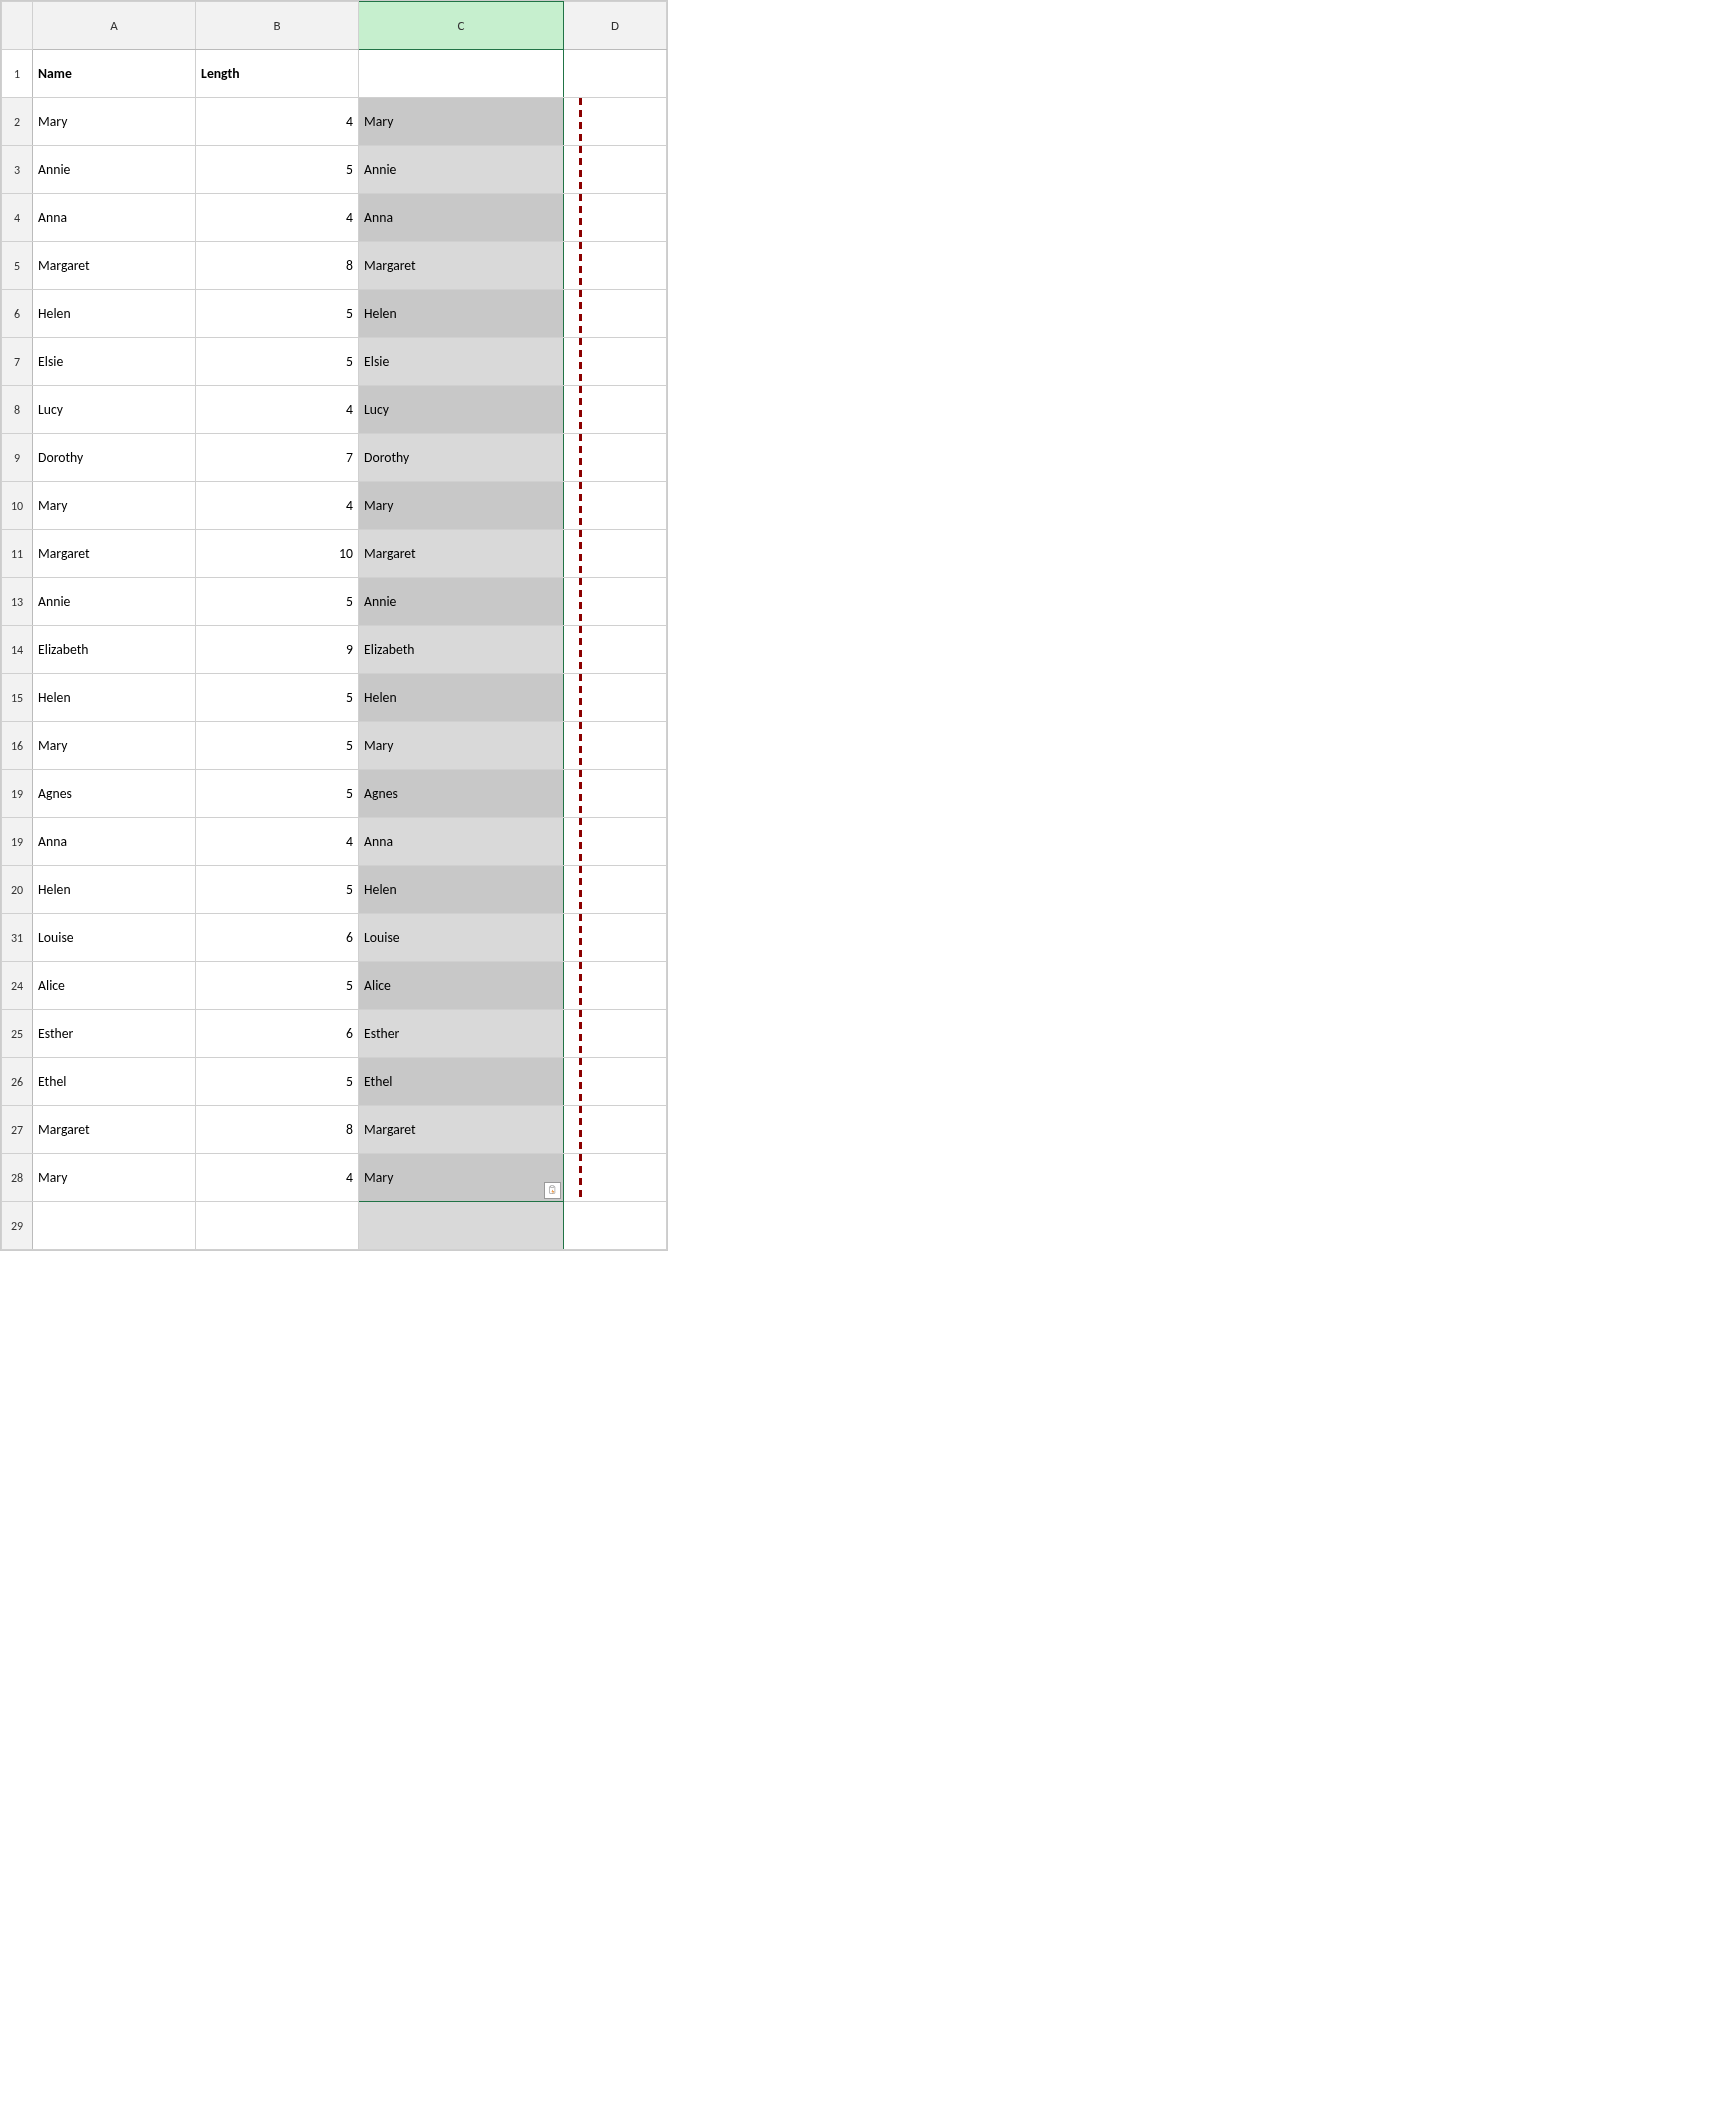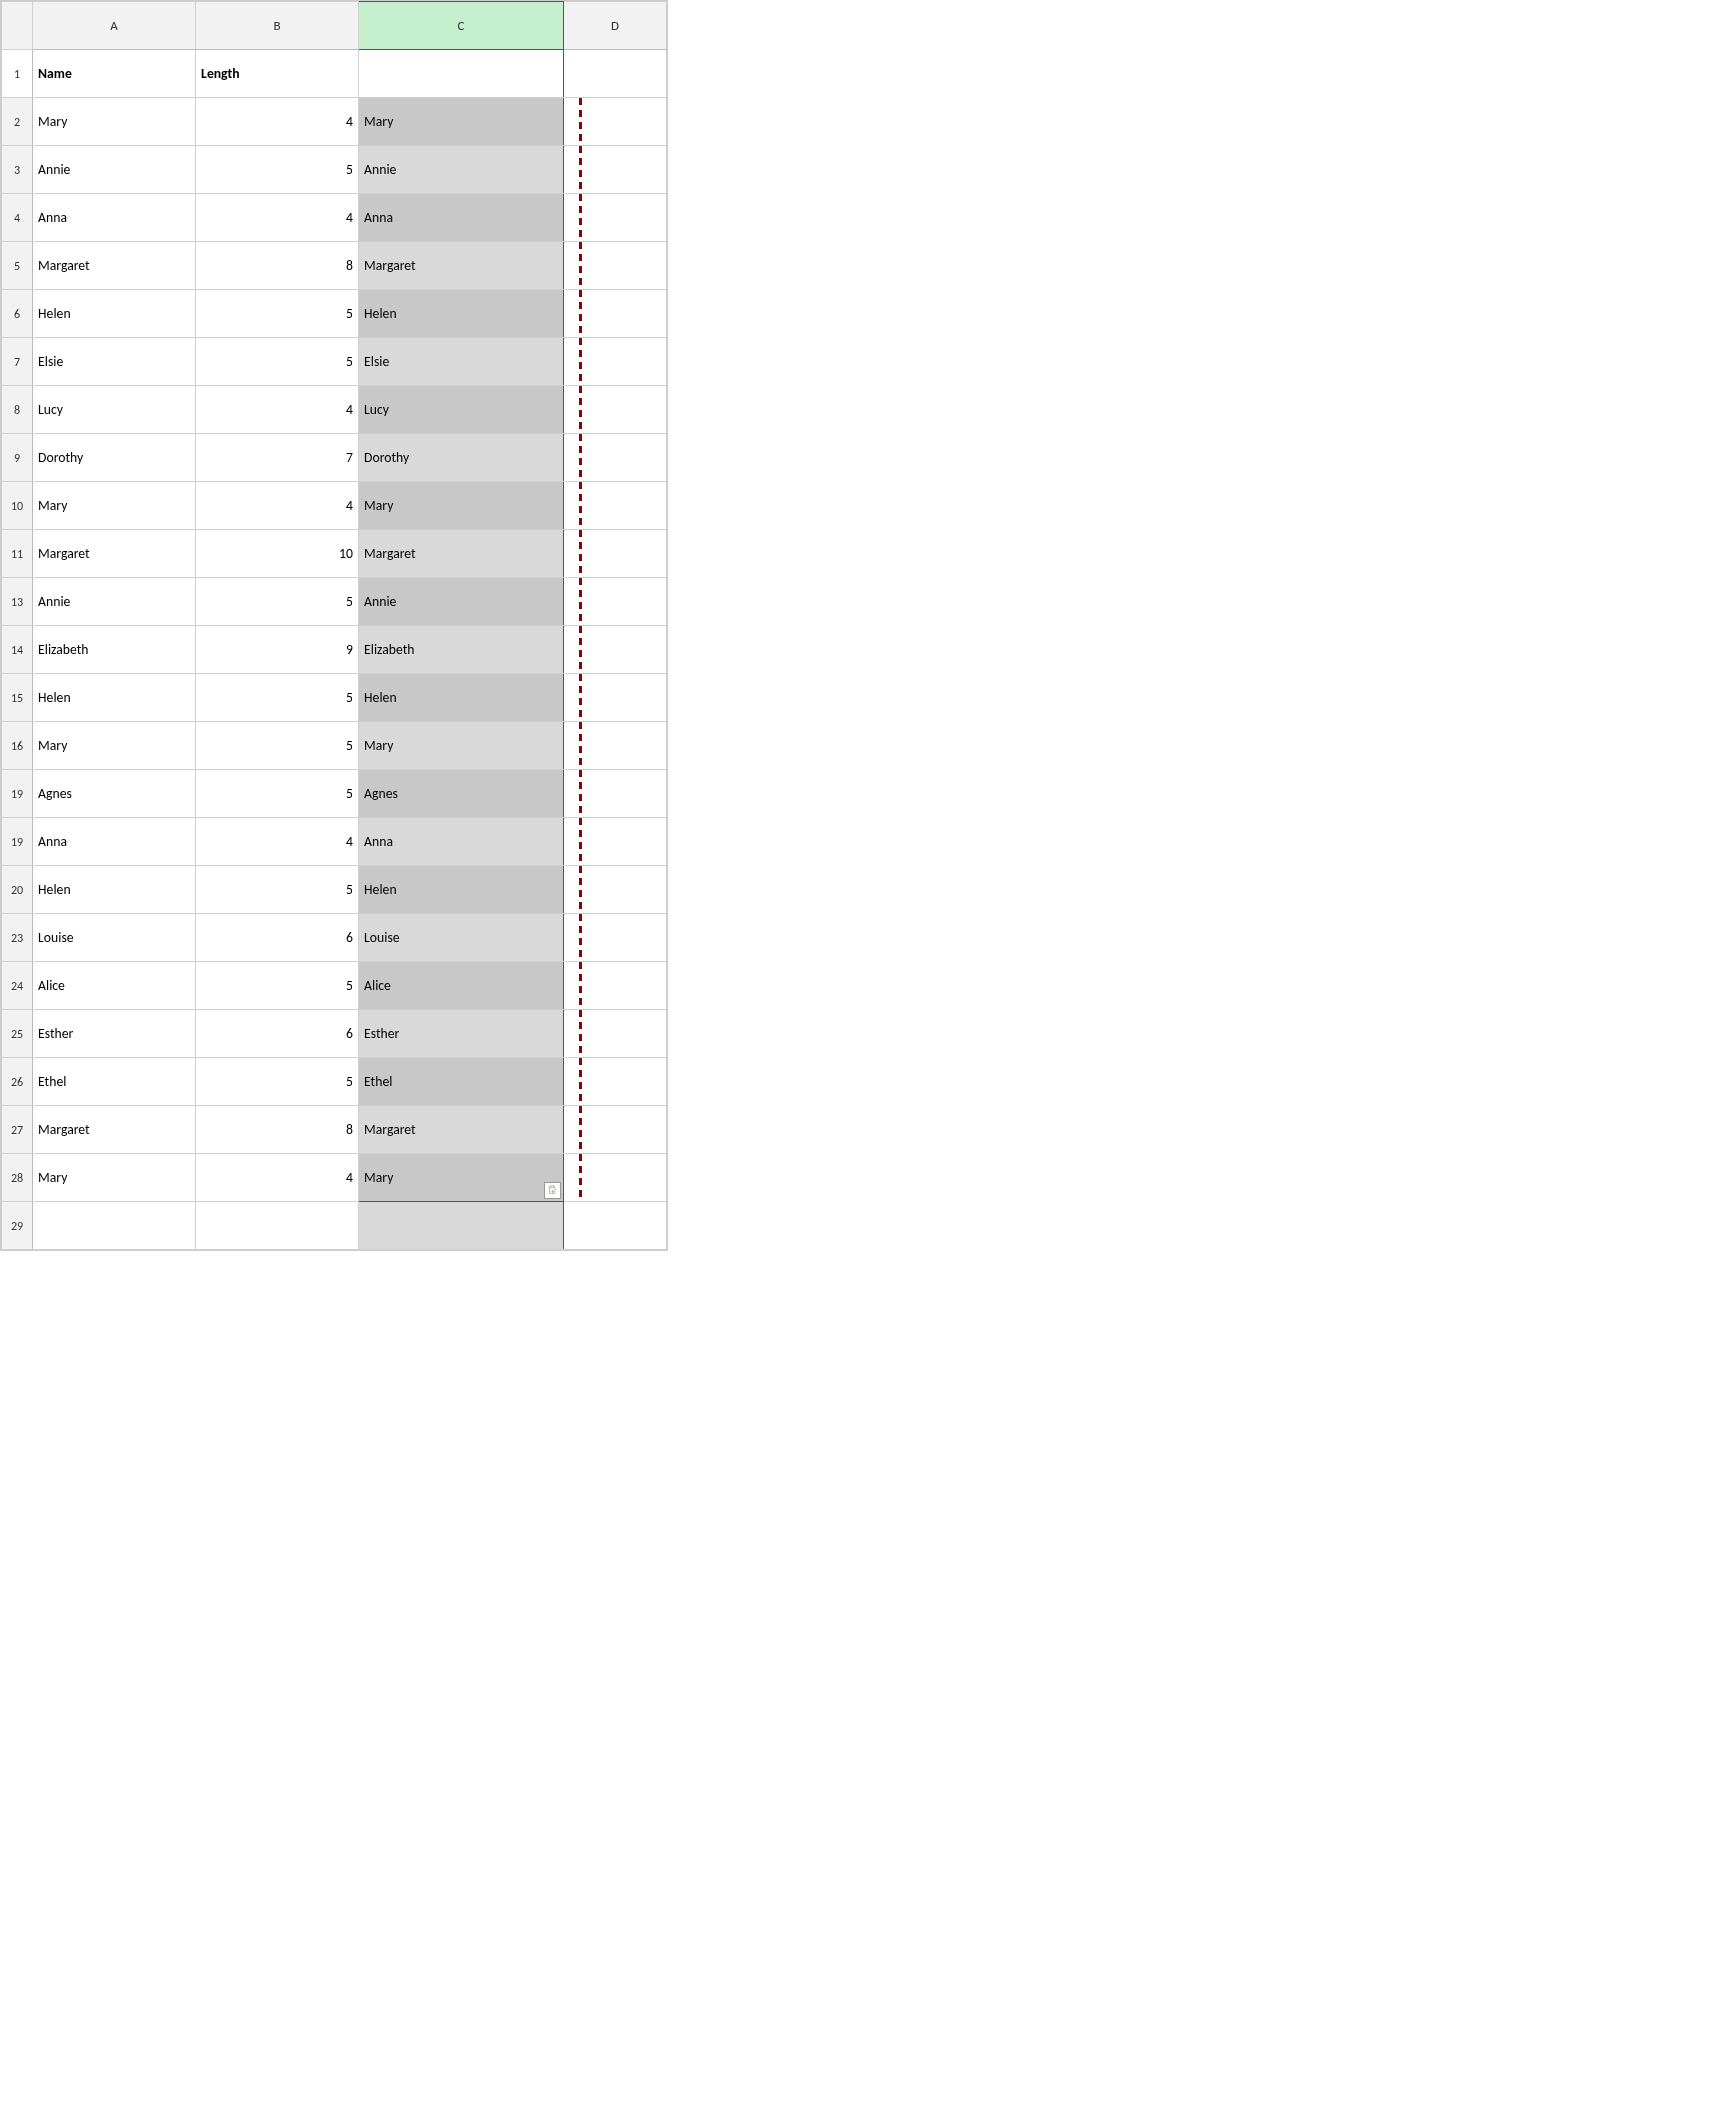--- a/index.html
+++ b/index.html
@@ -328,21 +328,21 @@
         <tr>
           <td class="row-header">20</td>
           <td class="cell-a">Helen</td>
           <td class="cell-b">5</td>
           <td class="cell-c" style="border-left: 1.7px solid #217346; border-right: 1.7px solid #217346;">Helen</td>
           <td class="cell-d" style="position: relative;">
             <div class="dashed-line"></div>
           </td>
         </tr>
         <tr>
-          <td class="row-header">23</td>
+          <td class="row-header">31</td>
           <td class="cell-a">Louise</td>
           <td class="cell-b">6</td>
           <td class="cell-c" style="border-left: 1.7px solid #217346; border-right: 1.7px solid #217346;">Louise</td>
           <td class="cell-d" style="position: relative;">
             <div class="dashed-line"></div>
           </td>
         </tr>
         <tr>
           <td class="row-header">24</td>
           <td class="cell-a">Alice</td>

